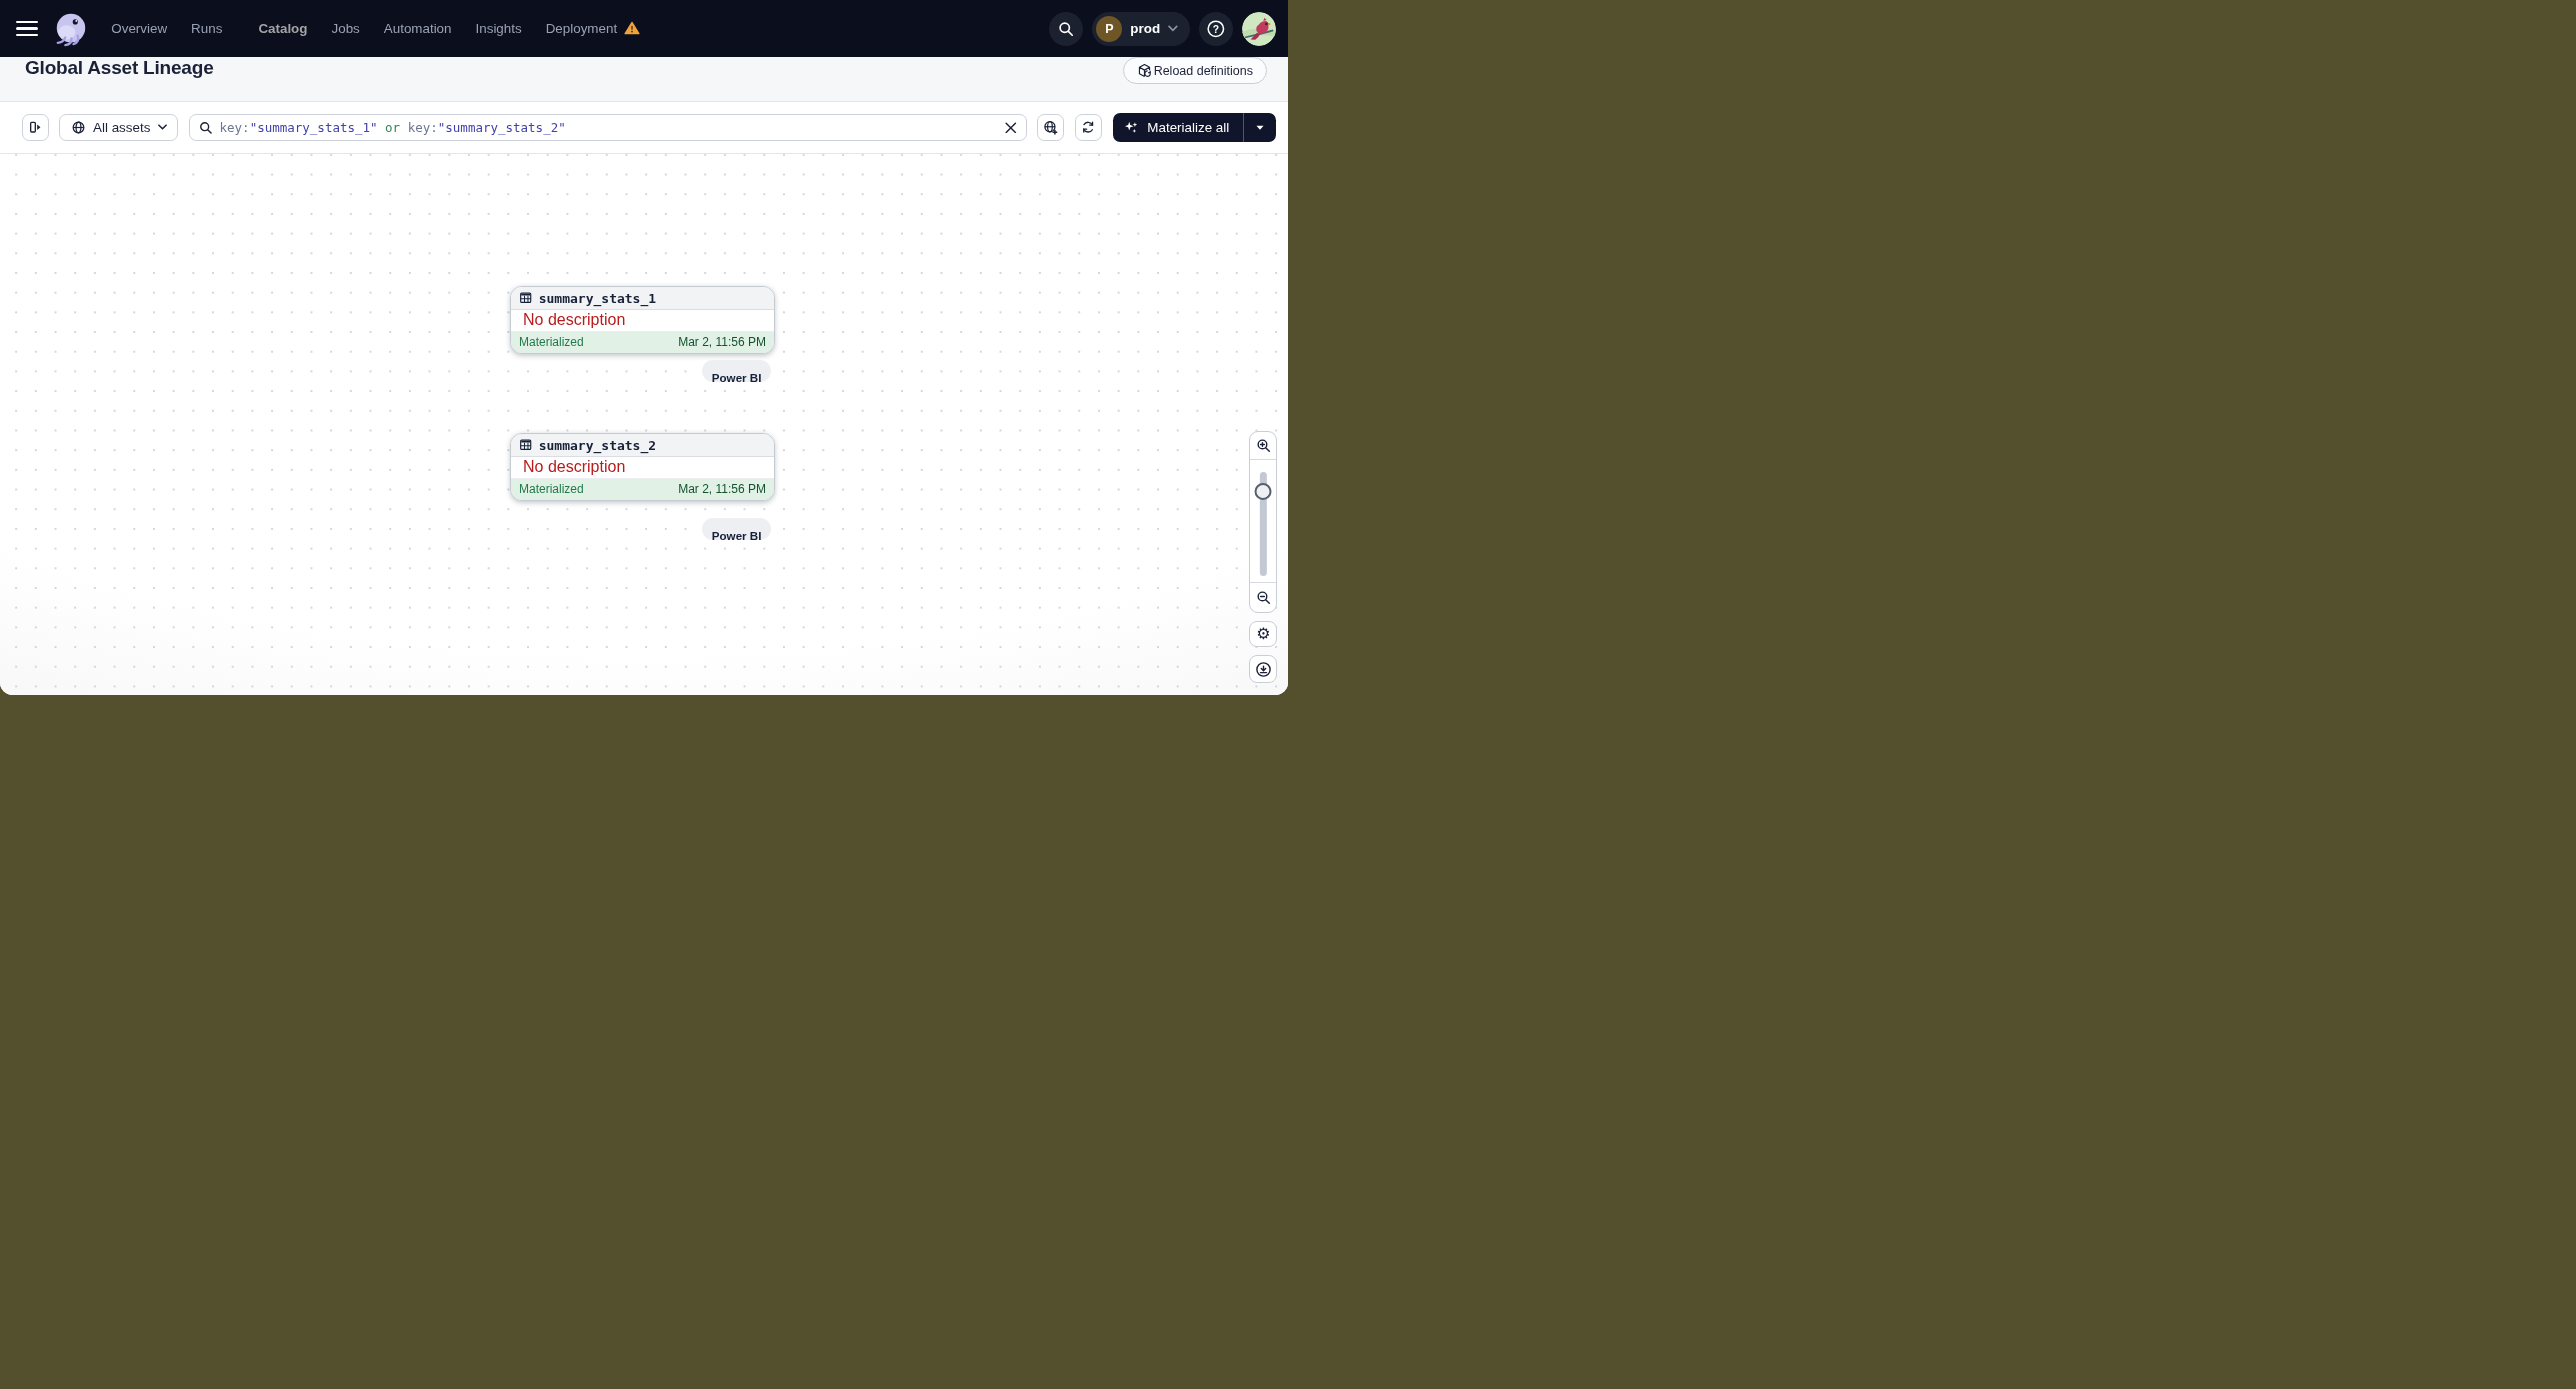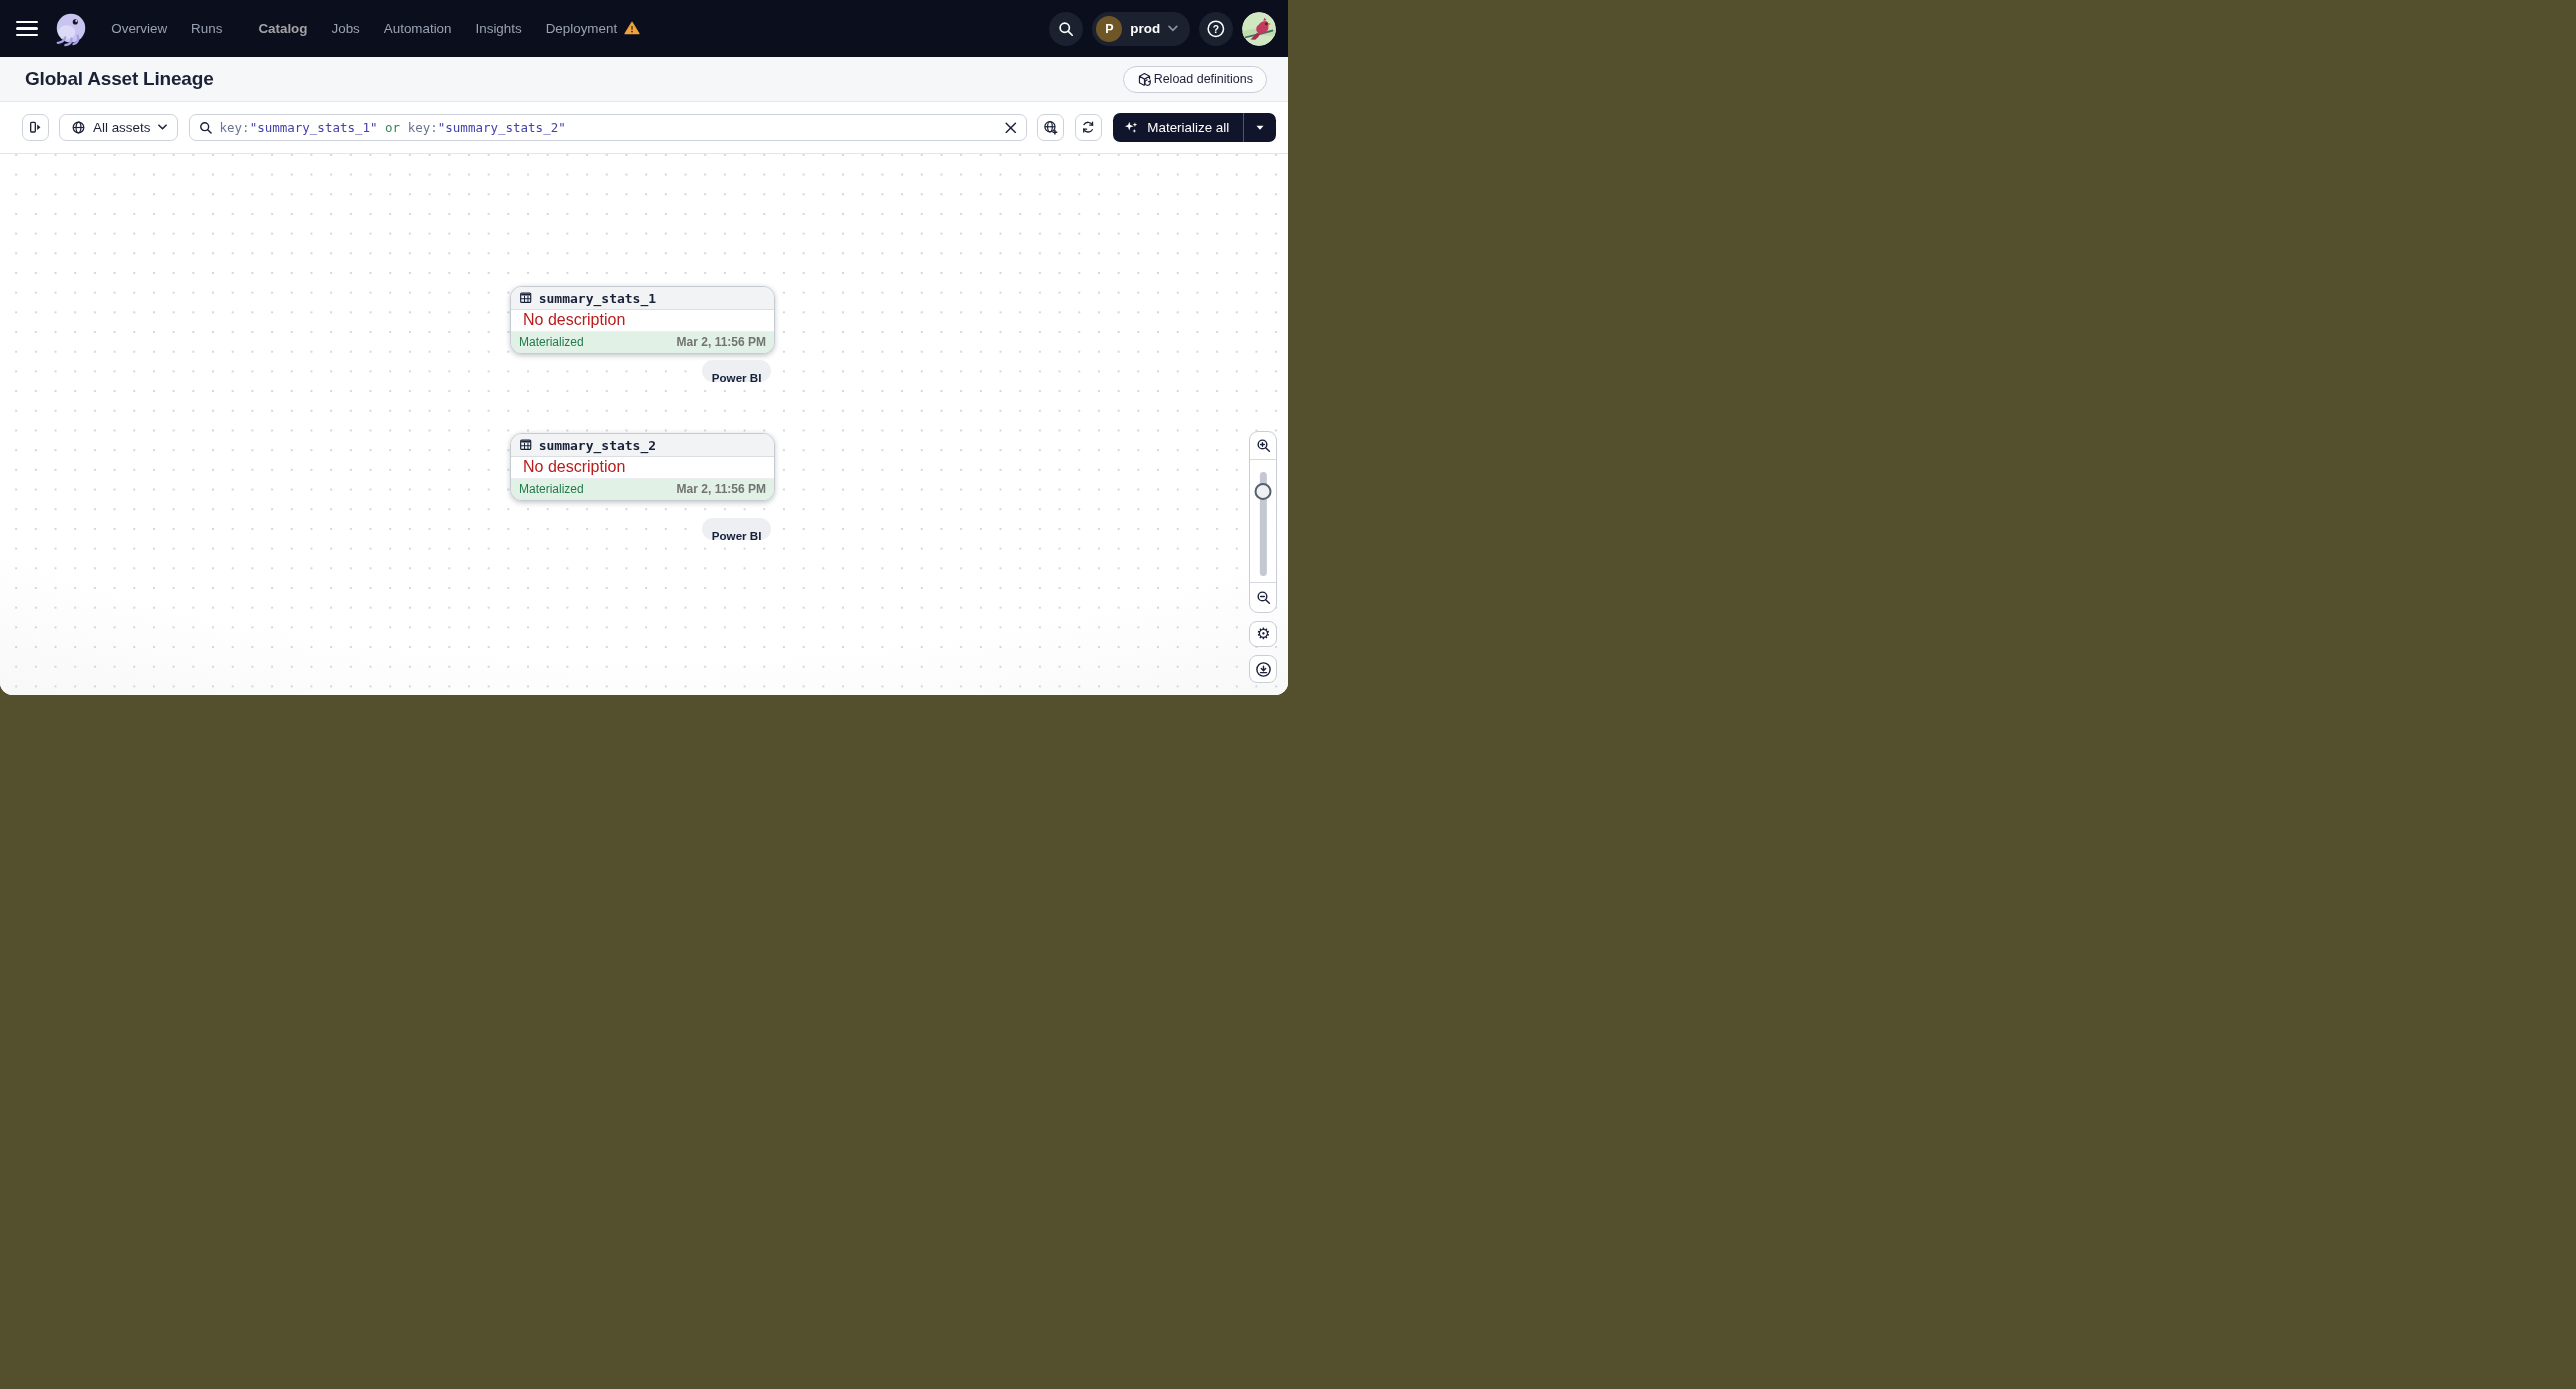--- a/index.html
+++ b/index.html
@@ -16,21 +16,21 @@
   .navlink { font-size:13.4px; color:#99a1b3; cursor:pointer; display:flex; align-items:center; gap:7.2px; }
   .navlink.active { color:#a3a3a3; font-weight:700;margin-left:12px; }
   .nav-right { margin-left:auto; display:flex; align-items:center; gap:9px; }
   .nav-circle { width:34px; height:34px; border-radius:50%; background:#1c2130; display:flex; align-items:center; justify-content:center; cursor:pointer; }
   .prod-pill { height:34px; border-radius:17px; background:#1c2130; display:flex; align-items:center; gap:8px; padding:0 11.6px 0 4.5px; cursor:pointer; }
   .prod-avatar { width:26px; height:26px; border-radius:50%; background:#6e5626; color:#fff; font-size:12.5px; font-weight:700; display:flex; align-items:center; justify-content:center; }
   .prod-label { color:#fff; font-size:13.4px; font-weight:600; }
   .avatar { width:34px; height:34px; border-radius:50%; overflow:hidden; cursor:pointer; }
 
   
-  .titlebar { height:45px; background:#f6f7f9; border-bottom:0.9px solid #e3e6ea; display:flex; align-items:center; padding:0 21.5px 0 25px; }
+  .titlebar { height:45px; background:#f6f7f9; border-bottom:0.9px solid #e3e6ea; display:flex; padding:0 21.5px 0 25px; }
   .page-title { font-size:19px; font-weight:700; color:#1b2137; letter-spacing:-0.2px; }
   .reload-btn { margin-left:auto; height:27px; border:0.9px solid #c9cdd6; border-radius:14.3px; background:#fbfcfd; display:flex; align-items:center; gap:2px; padding:0 12.5px; font-size:12.5px; color:#1b2137; cursor:pointer; }
 
   
   .toolbar { height:52px; background:#fff; border-bottom:0.9px solid #e3e6ea; display:flex; align-items:center; padding:0 12.5px 0 21.5px; gap:10.7px; }
   .btn-square { width:27px; height:27px; border:0.9px solid #ccd1d9; border-radius:7.2px; background:#fff; display:flex; align-items:center; justify-content:center; cursor:pointer; flex:0 0 auto; }
   .scope-btn { height:27px; border:0.9px solid #ccd1d9; border-radius:7.2px; background:#fff; display:flex; align-items:center; gap:7.2px; padding:0 10.7px; font-size:13.4px; color:#1b2137; cursor:pointer; flex:0 0 auto; }
   .searchbox { flex:1; height:27px; border:0.9px solid #ccd1d9; border-radius:7.2px; background:#fff; display:flex; align-items:center; gap:7.2px; padding:0 9px; font-family:"DejaVu Sans Mono","Liberation Mono",monospace; font-size:12.5px; cursor:text; }
   .q-key { color:#6b7490; }
   .q-val { color:#4342ab; }
@@ -49,21 +49,21 @@
     background-size:19.7px 19.7px, 100% 100%;
     background-position:6.3px 10.7px, 0 0;
   }
 
   .asset-node { position:absolute; width:265px; border:0.9px solid #c5cad3; border-radius:12px; background:#fff; box-shadow:0 1.8px 5.4px rgba(70,76,94,.3); overflow:hidden; cursor:pointer; }
   .node-header { height:23px; background:#f1f3f5; border-bottom:0.9px solid #dadde2; display:flex; align-items:center; gap:6.3px; padding:0 8px; }
   .node-title { font-family:"DejaVu Sans Mono","Liberation Mono",monospace; font-size:13px; font-weight:700; color:#192138; }
   .node-desc { height:21.5px; display:flex; align-items:center; padding:0 12px; font-size:16px; color:#b91c1c; border-bottom:0.9px solid #eceef1; }
   .node-status { height:21.5px; background:#e1f1e6; display:flex; align-items:center; justify-content:space-between; padding:0 8px; font-size:12px; }
   .status-label { color:#217a4b; }
-  .status-time { color:#737373;font-weight:bold; }
+  .status-time { color:#14532d; }
 
   .asset-tag { position:absolute; height:22.3px; border-radius:11.6px; background:#edeff2; display:flex; align-items:center; gap:11px; padding:0 9.8px; font-size:11.6px; font-weight:700; color:#15203a; cursor:pointer;flex-direction:column; }
 
   
   .zoom-panel { position:absolute; right:10.7px; top:277px; width:28px; height:182px; background:#fff; border:0.9px solid #c9cdd6; border-radius:9px; display:flex; flex-direction:column; }
   .zoom-btn { height:27px; display:flex; align-items:center; justify-content:center; cursor:pointer; }
   .zoom-btn.bottom { height:29px; }
   .zoom-slider { flex:1; position:relative; border-top:0.9px solid #d6dae0; border-bottom:0.9px solid #d6dae0; }
   .slider-track { position:absolute; left:50%; transform:translateX(-50%); top:11.6px; height:104px; width:6.3px; border-radius:3.6px; background:#c4c8d2; }
   .slider-knob { position:absolute; left:50%; transform:translateX(-50%); top:23px; width:17px; height:17px; border-radius:50%; background:#eef0f3; border:2.7px solid #57606f; cursor:grab; }

